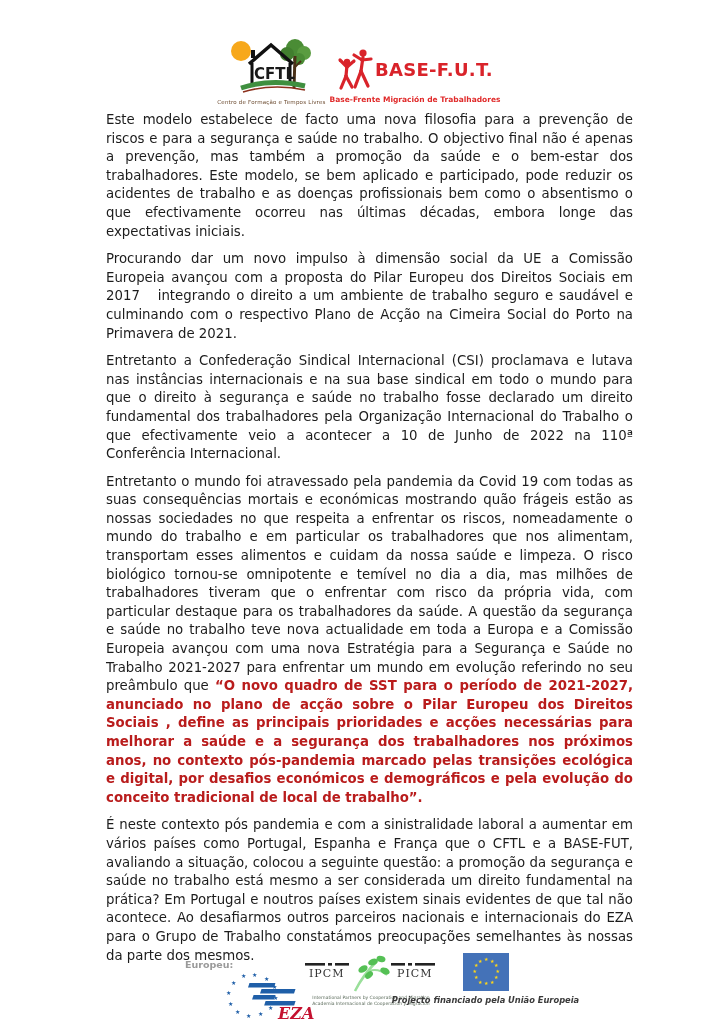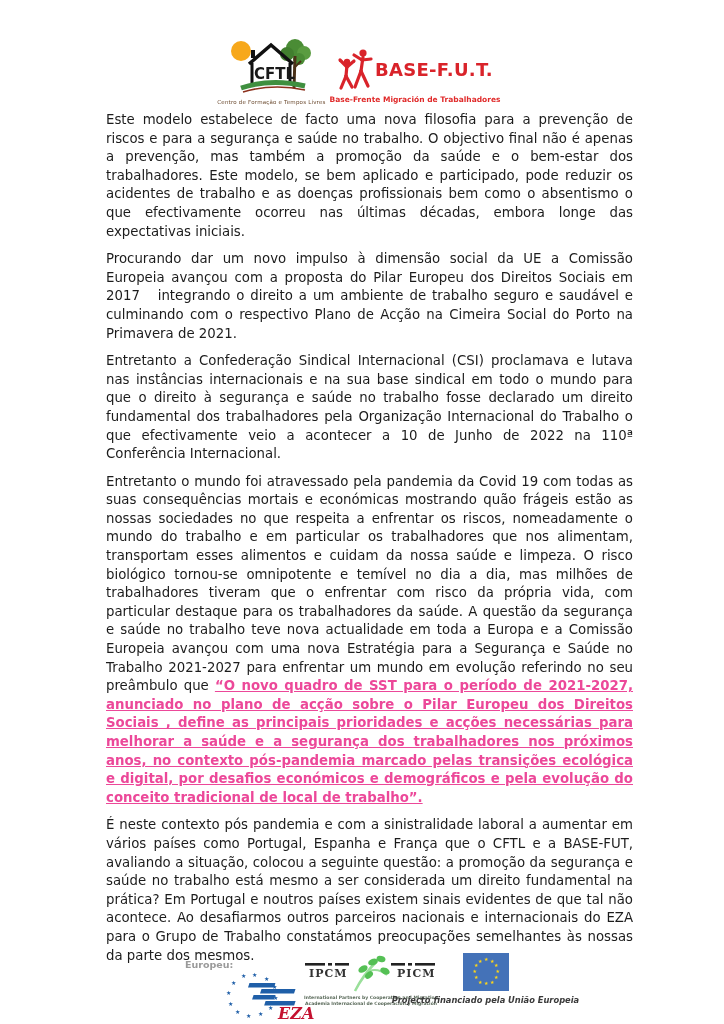--- a/index.html
+++ b/index.html
@@ -31,30 +31,30 @@
   .basefut-caption{
     font-size:7.5px;font-weight:700;color:#e02a2a;margin-top:2px;white-space:nowrap;
   }
 
   
   .body-text{
     position:absolute;top:111px;left:97px;width:536px;
     font-size:13.3px;line-height:18.6px;text-align:justify;
   }
   .body-text p{margin:0 0 9px 9px;}
-  .body-text b{font-weight:700;color:#ec4899;text-decoration:underline;}
+  .body-text b{font-weight:700;color:#b91c1c;}
 
   
   .footer{position:absolute;left:0;top:953px;width:100%;height:60px;}
   .apoios-label{
     position:absolute;left:185px;top:6px;
     font-size:9.5px;font-weight:700;color:#9a9a9a;
   }
   .eza-logo{position:absolute;left:224px;top:16px;display:flex;flex-direction:column;align-items:center;}
-  .ipcm-logo{position:absolute;left:303px;top:2px;display:flex;flex-direction:column;align-items:center;font-weight:bold;}
+  .ipcm-logo{position:absolute;left:303px;top:2px;display:flex;flex-direction:column;align-items:center;}
   .ipcm-captions{margin-top:0px;text-align:center;}
   .ipcm-caption{font-size:4.5px;color:#5a6a5a;line-height:5.5px;white-space:nowrap;}
   .eu-block{position:absolute;left:398px;top:0px;width:175px;display:flex;flex-direction:column;align-items:center;}
   .eu-caption{
     font-size:8.3px;font-weight:700;font-style:italic;color:#3a3a3a;
     margin-top:4px;white-space:nowrap;
   }
 </style>
 </head>
 <body>

